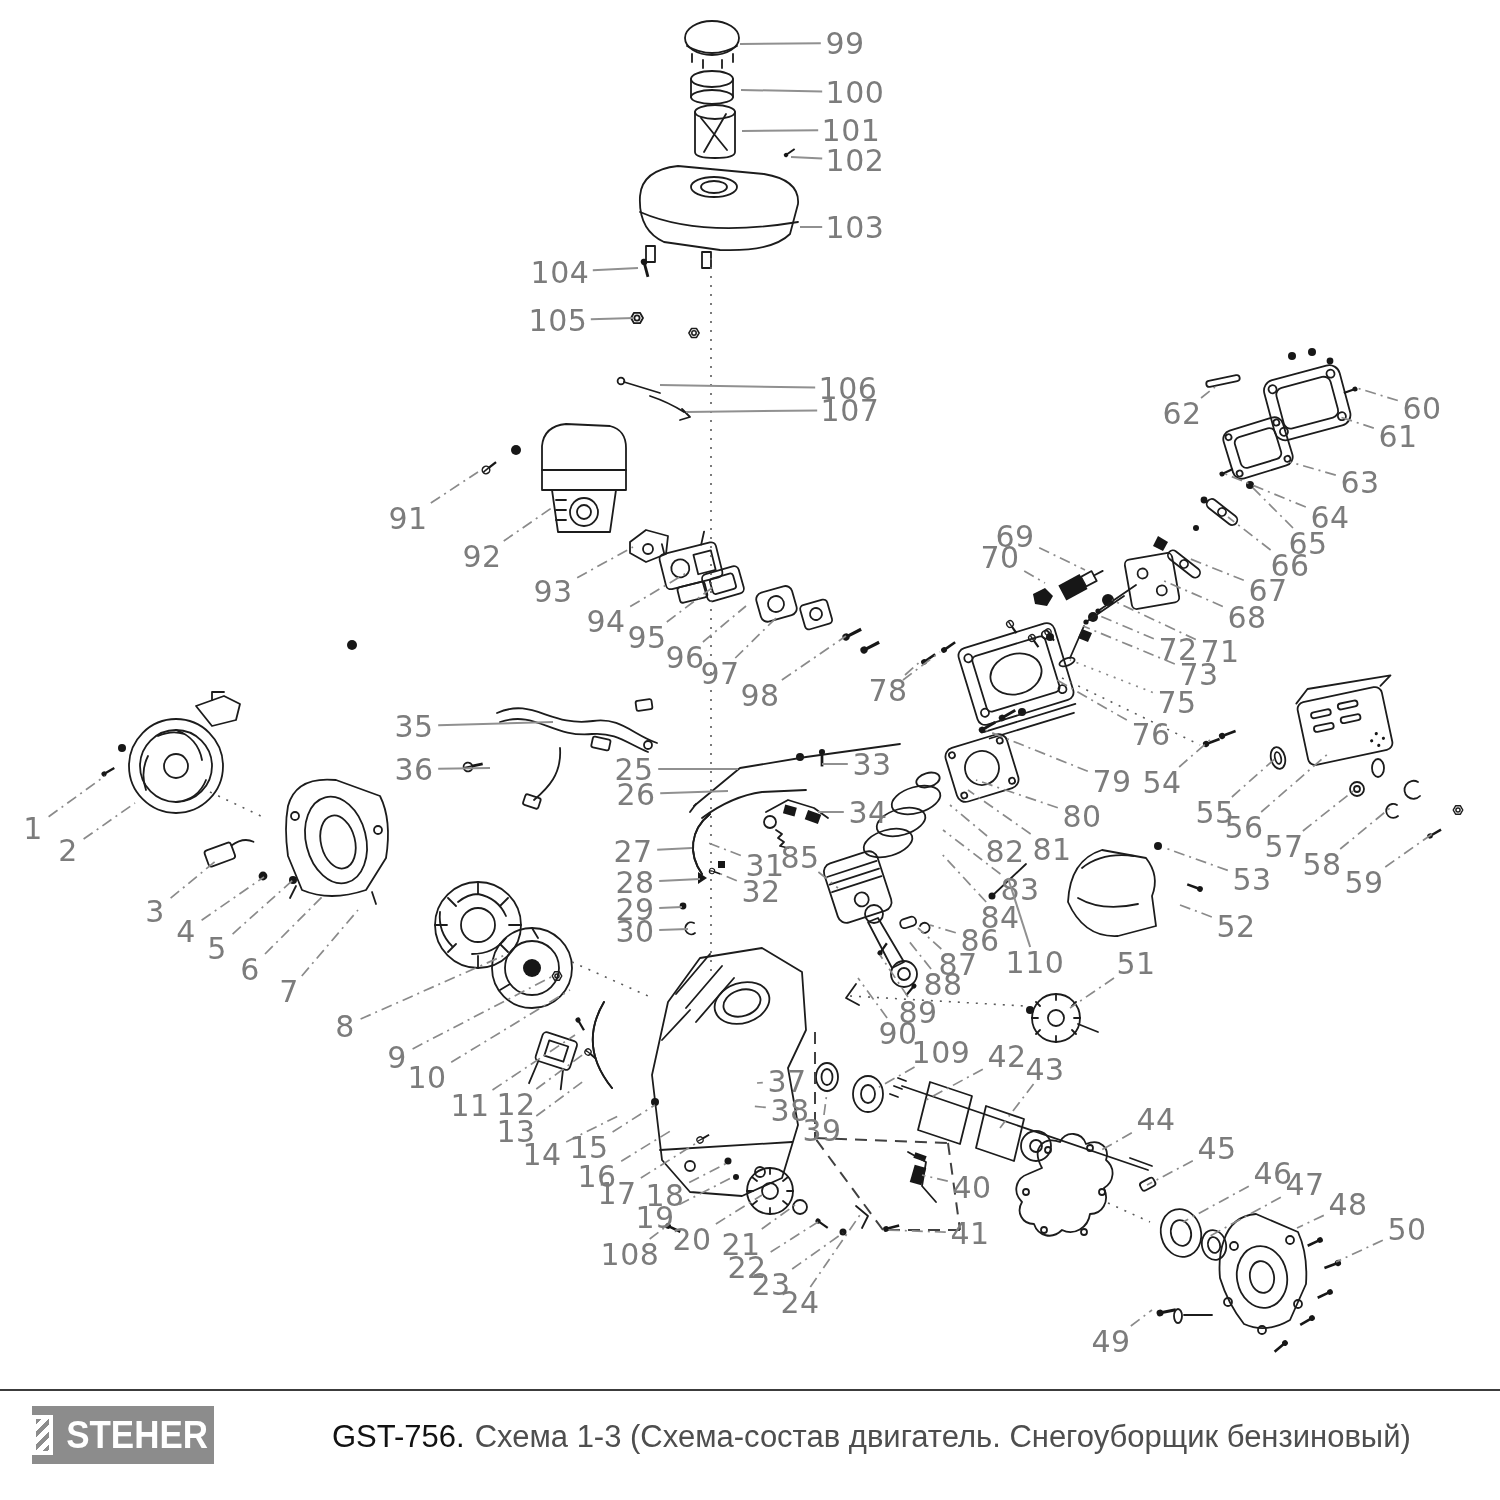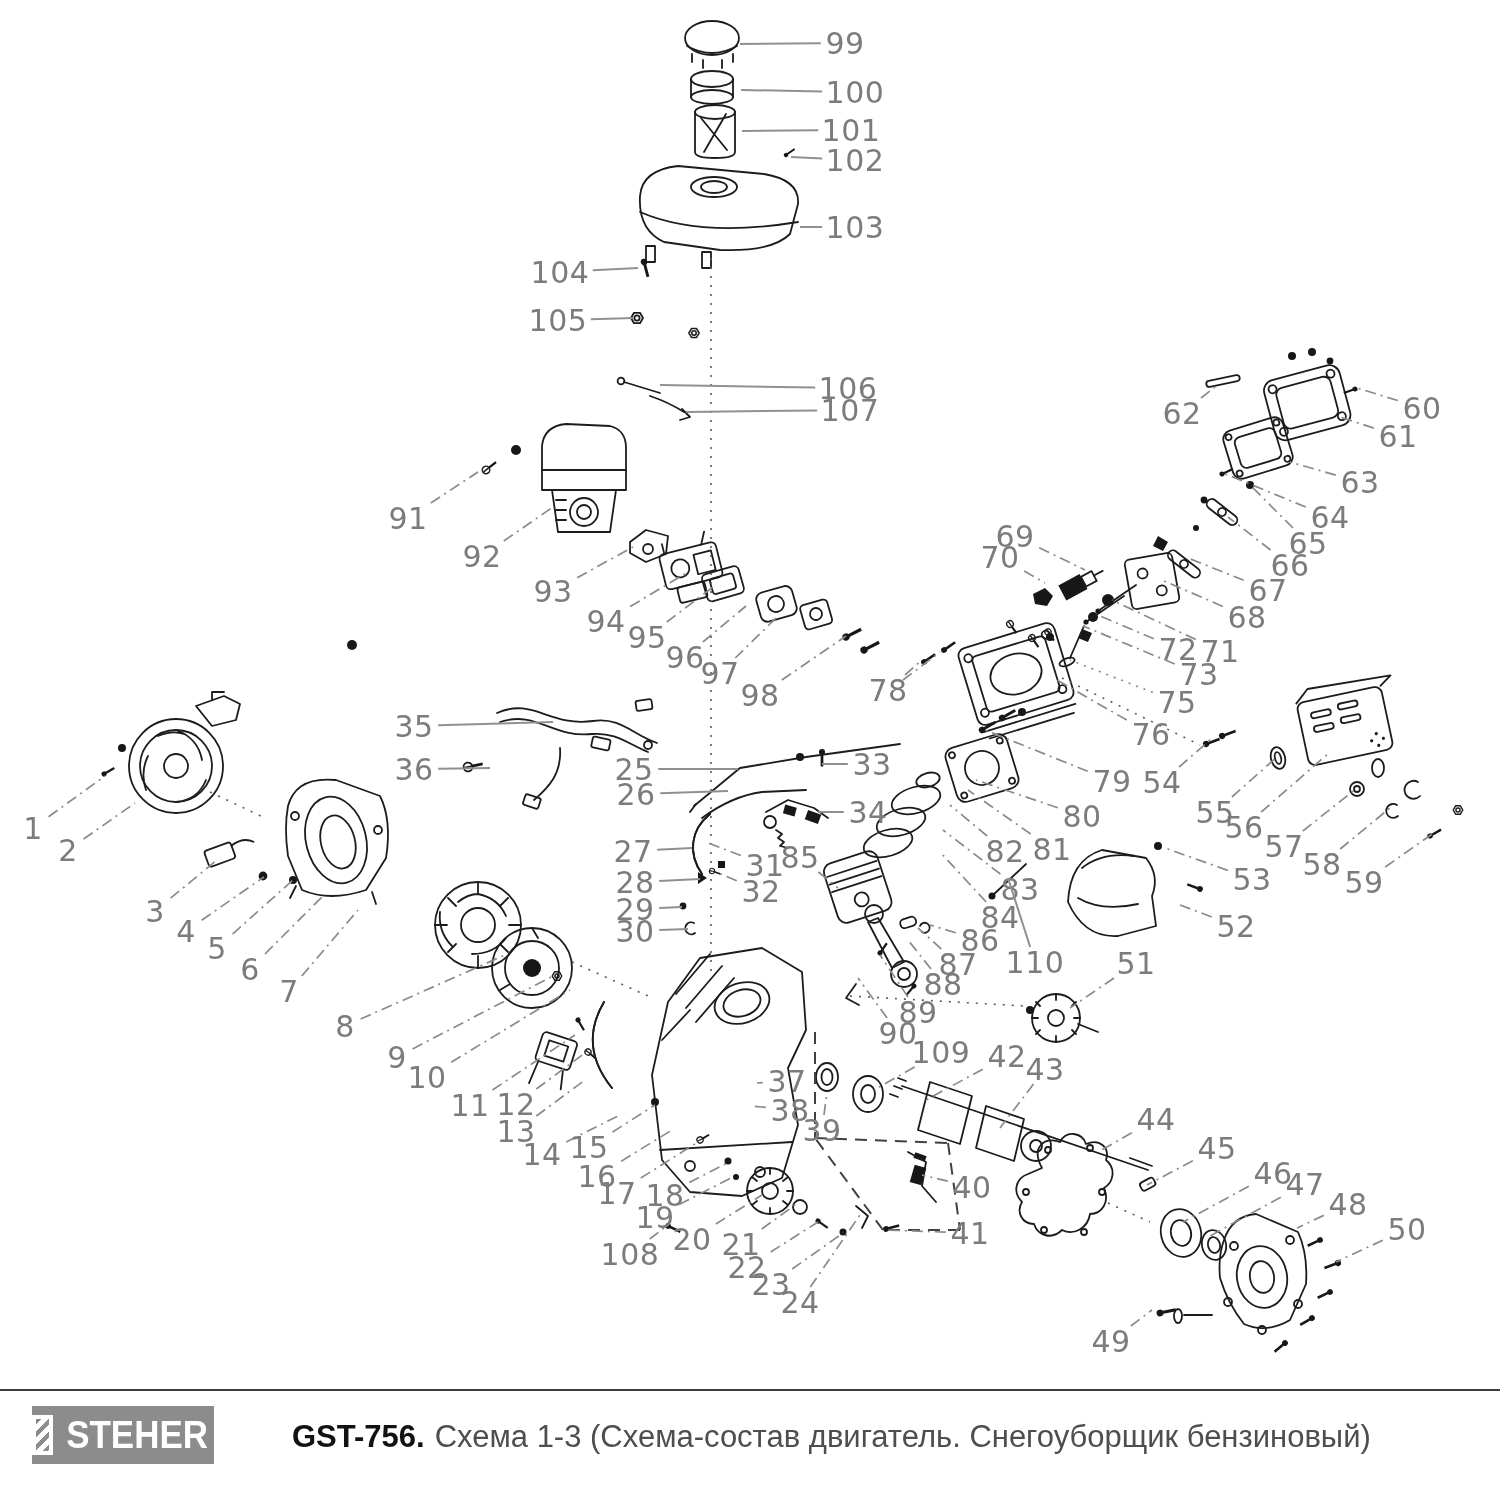--- a/index.html
+++ b/index.html
@@ -21,21 +21,21 @@
   
   .footer{position:absolute;left:0;top:1389px;width:1500px;height:111px;background:#fff;}
   .rule{position:absolute;left:0;top:0;width:1500px;height:0;border-top:2px solid #3c3c3c;}
   .logo{position:absolute;left:32px;top:17px;width:182px;height:58px;background:#8c8c8c;
         display:flex;align-items:center;justify-content:center;gap:7px;}
   .logo-mark{display:inline-block;width:30px;height:40px;border:4px solid #fff;box-sizing:border-box;
         background:repeating-linear-gradient(135deg,#8c8c8c 0 4px,#fff 4px 9px);}
   .logo-text{color:#fff;font-weight:bold;font-size:38px;letter-spacing:0px;
         font-family:"Liberation Sans",sans-serif;transform:scaleX(.92);}
   .caption{position:absolute;left:292px;top:30px;font-size:31px;white-space:nowrap;}
-  .model{font-weight:bold;color:#121212;margin-right:10px;}
+  .model{font-weight:normal;color:#121212;margin-right:10px;margin-left:40px;}
   .caption-text{color:#4e4e4e;font-weight:400;}
 </style>
 </head>
 <body>
 
 <div id="stage">
 <svg id="diagram" width="1500" height="1385" viewBox="0 0 1500 1385" xmlns="http://www.w3.org/2000/svg">
 
   <g id="parts">
     <defs>

